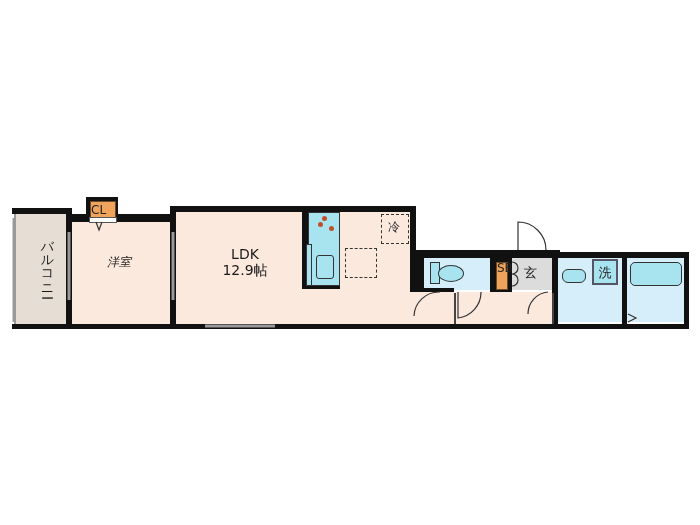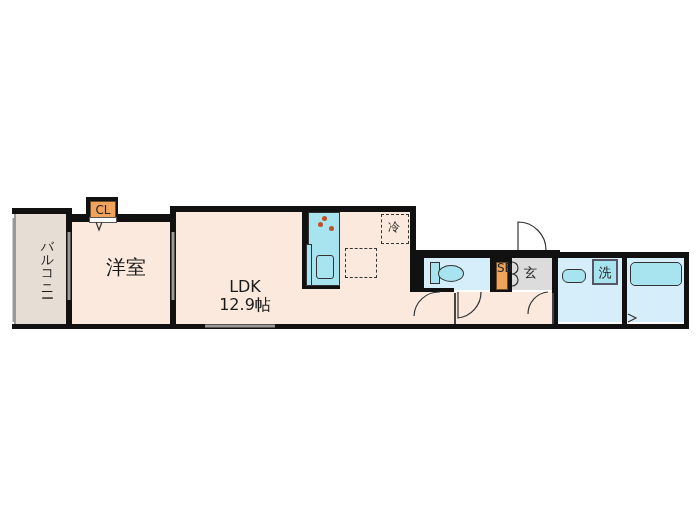--- a/index.html
+++ b/index.html
@@ -1,20 +1,20 @@
 <!DOCTYPE html>
 <html><head>
 <meta charset="utf-8">
 <style>
   html, body { margin:0; padding:0; background:#ffffff; }
   body { width:700px; height:525px; position:relative; overflow:hidden; font-family:"DejaVu Sans", sans-serif; }
   .abs { position:absolute; }
   .wall { position:absolute; background:#111111; }
   .room-label { position:absolute; color:#1a1a1a; text-align:center; line-height:1.15; }
-  .tag { position:absolute; background:#f0a35a; border:1px solid #6b4a2a; color:#222; text-align:center; font-size:10px; }
+  .tag { position:absolute; background:#f0a35a; border:1px solid #6b4a2a; color:#222; font-size:10px; }
   svg { position:absolute; left:0; top:0; }
 </style>
 </head>
 <body>
 
 <div class="abs" style="left:14px;top:214px;width:54px;height:110px;background:#e6ddd4;border-left:2px solid #999;"></div>
 <div class="abs" style="left:72px;top:222px;width:98px;height:102px;background:#fbe9dd;"></div>
 <div class="abs" style="left:176px;top:212px;width:234px;height:112px;background:#fbe9dd;"></div>
 <div class="abs" style="left:410px;top:292px;width:145px;height:32px;background:#fbe9dd;"></div>
 <div class="abs" style="left:424px;top:258px;width:66px;height:32px;background:#d6eefa;"></div>
@@ -81,19 +81,19 @@
     <line x1="205" y1="326" x2="275" y2="326"></line>
     <line x1="69" y1="232" x2="69" y2="300"></line>
     <line x1="173" y1="232" x2="173" y2="300"></line>
     <line x1="14" y1="218" x2="14" y2="322"></line>
   </g>
   <line x1="455" y1="293" x2="455" y2="324" stroke="#444" stroke-width="2"></line>
   <line x1="553" y1="293" x2="553" y2="324" stroke="#444" stroke-width="2"></line>
 </svg>
 
 <div class="room-label" style="left:28px;top:232px;width:26px;font-size:13px;writing-mode:vertical-rl;">バルコニー</div>
-<div class="room-label" style="left:84px;top:256px;width:84px;font-size:20px;">
+<div class="room-label" style="left:77px;top:256px;width:84px;font-size:12px;font-style:italic;">
   <div>洋室</div>
 </div>
-<div class="room-label" style="left:200px;top:246px;width:90px;font-size:16px;margin-top:32px;">
+<div class="room-label" style="left:200px;top:246px;width:90px;font-size:14px;">
   <div>LDK</div>
   <div>12.9帖</div>
 </div>
 
 </body></html>

